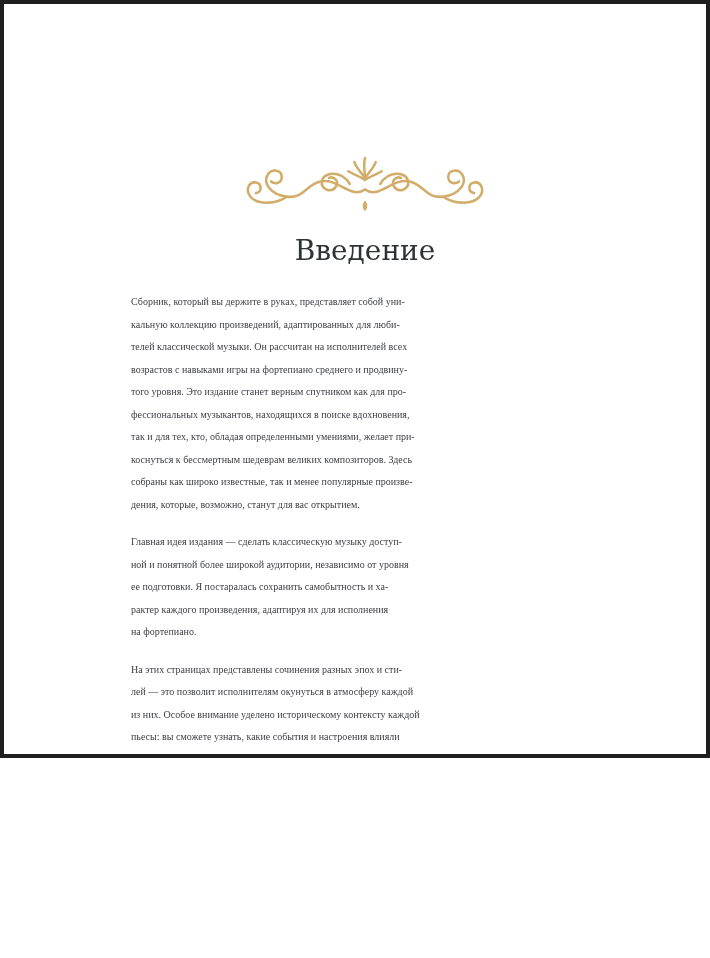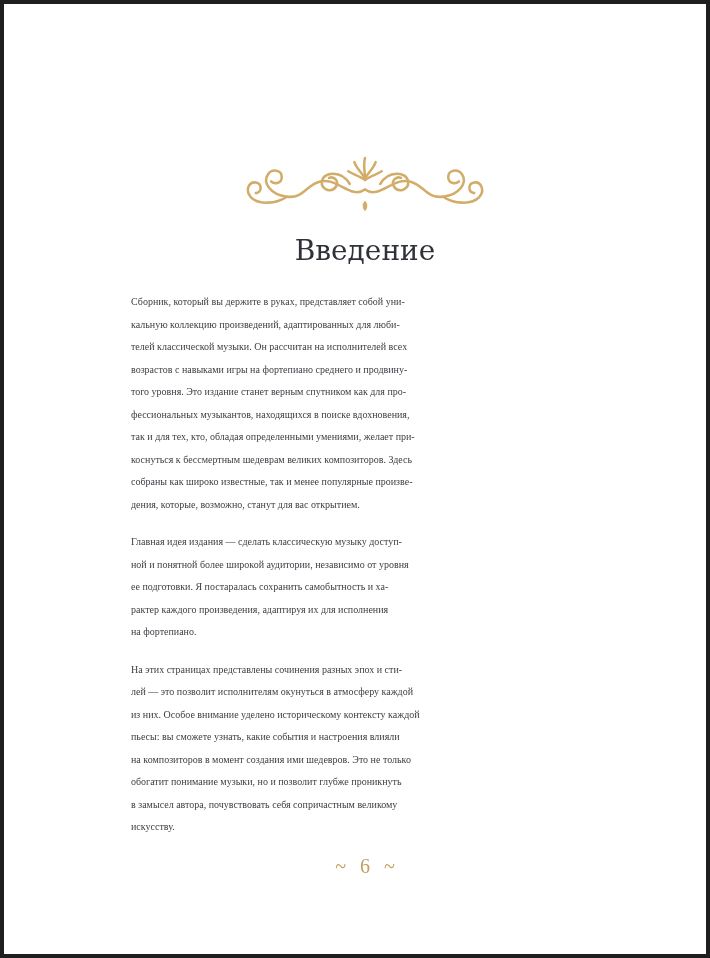--- a/index.html
+++ b/index.html
@@ -2,21 +2,21 @@
 <html lang="ru"><head>
 <meta charset="utf-8">
 <style>
   html, body {
     margin: 0;
     padding: 0;
     background: #ffffff;
   }
   .page {
     width: 710px;
-    height: 958px;
+    height: 758px;
     box-sizing: border-box;
     border: 4px solid #1f1f1f;
     background: #ffffff;
     overflow: hidden;
     font-family: "Liberation Serif", serif;
     position: relative;
   }
   .header-wrap {
     margin-left: 127px;
     width: 468px;

